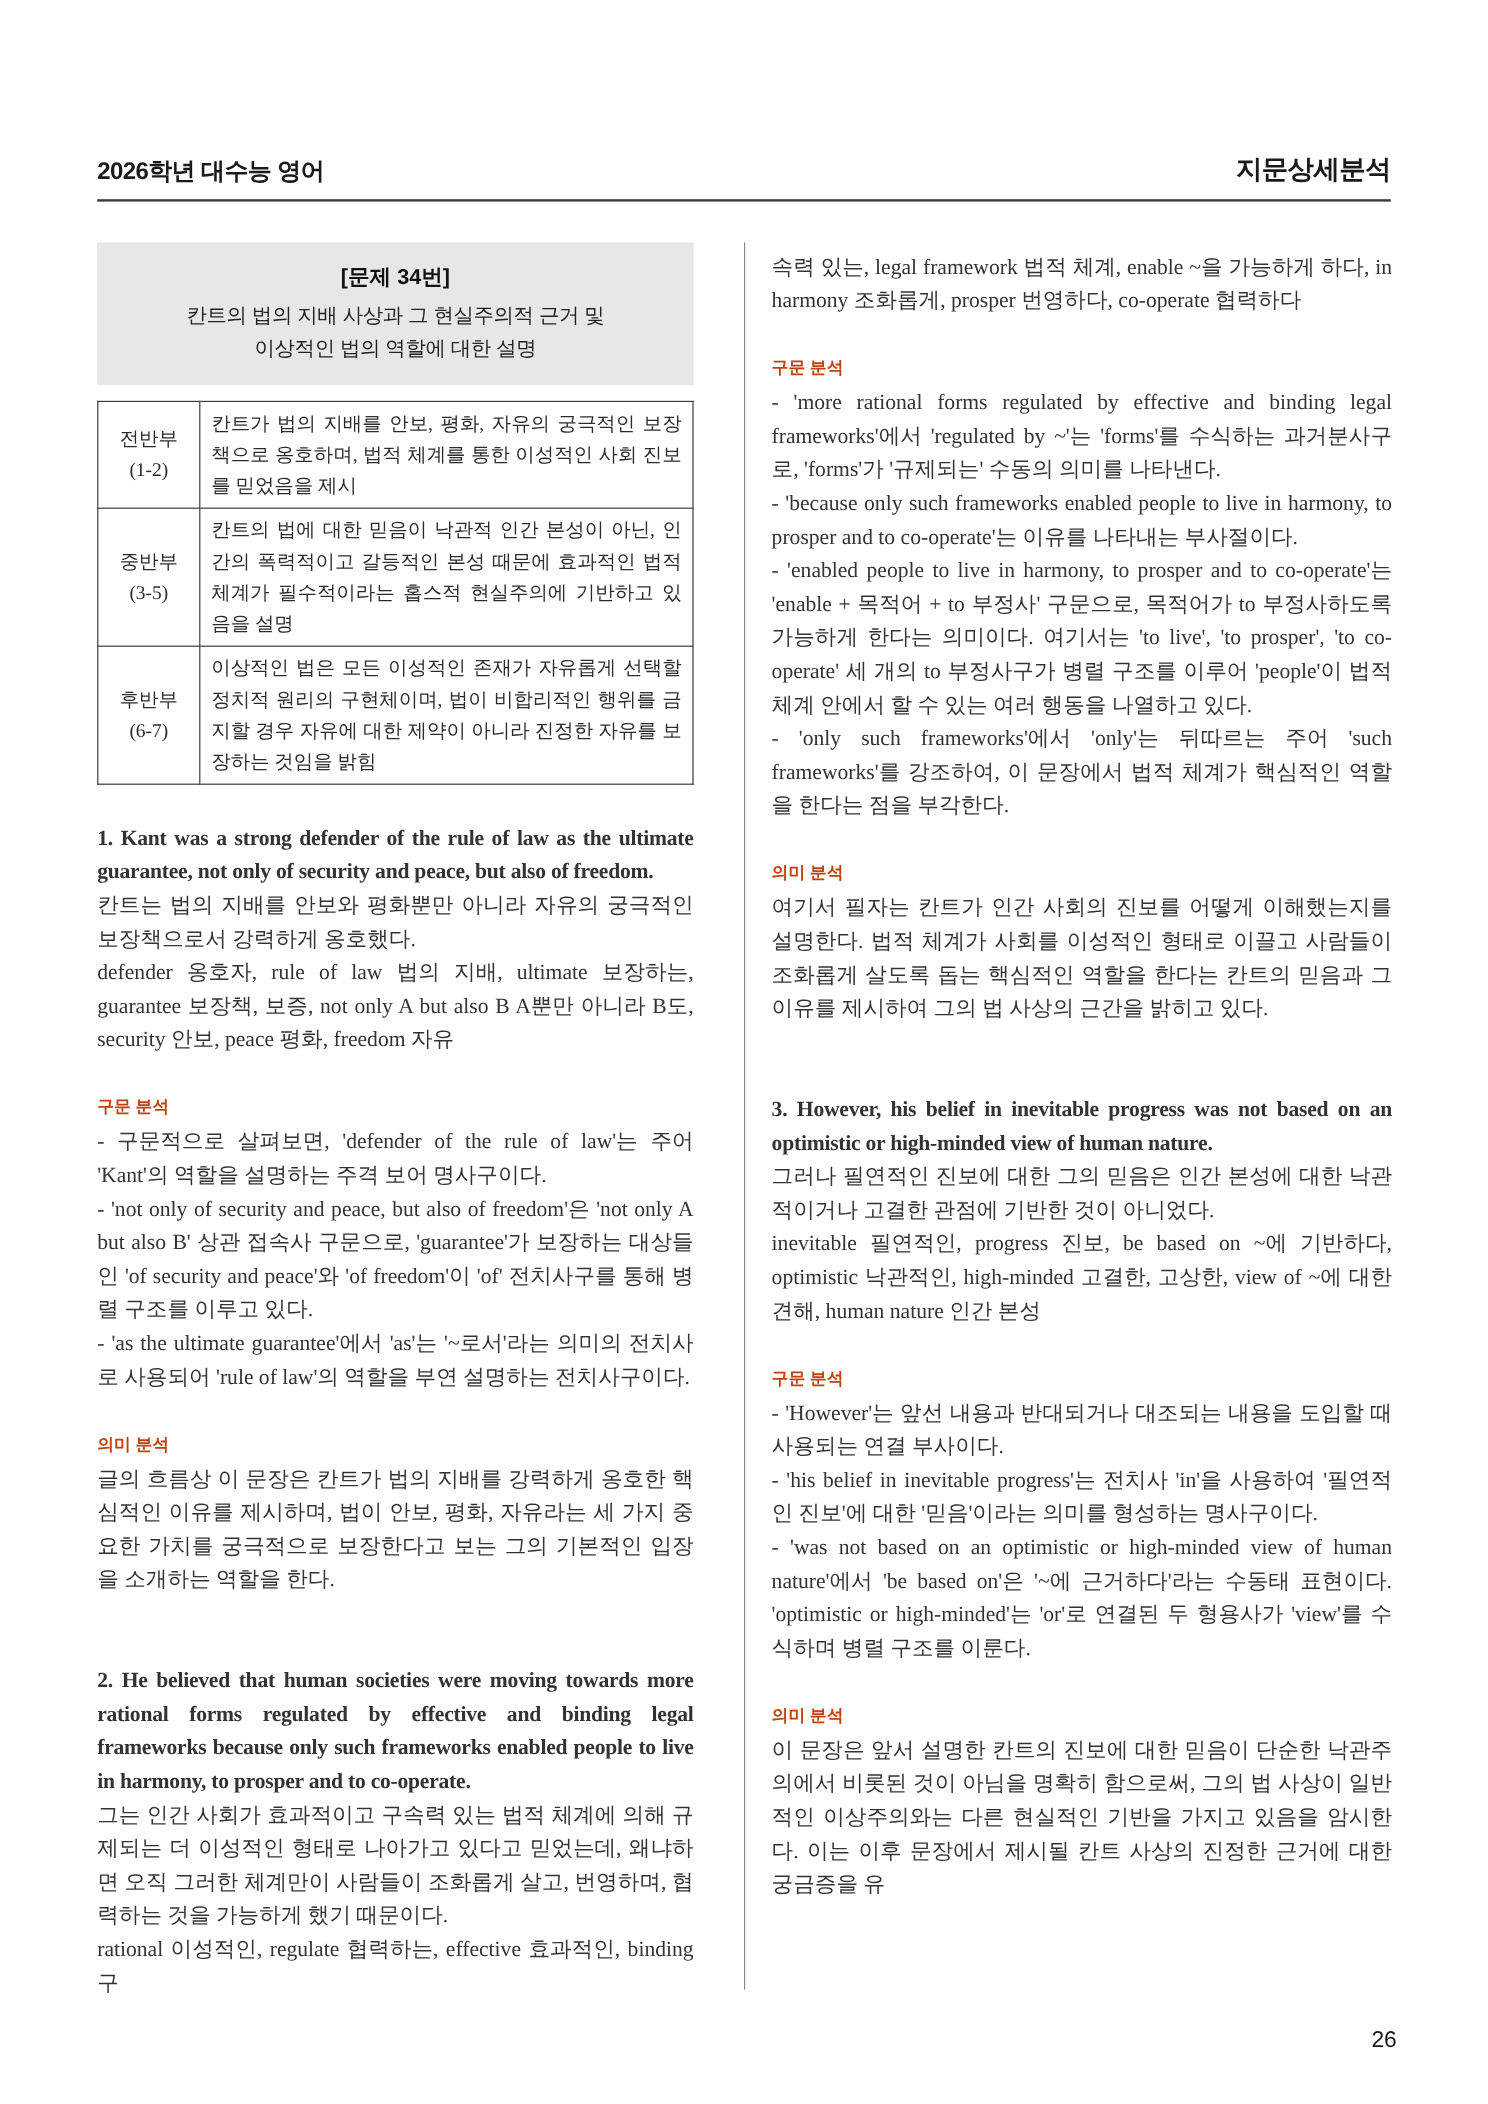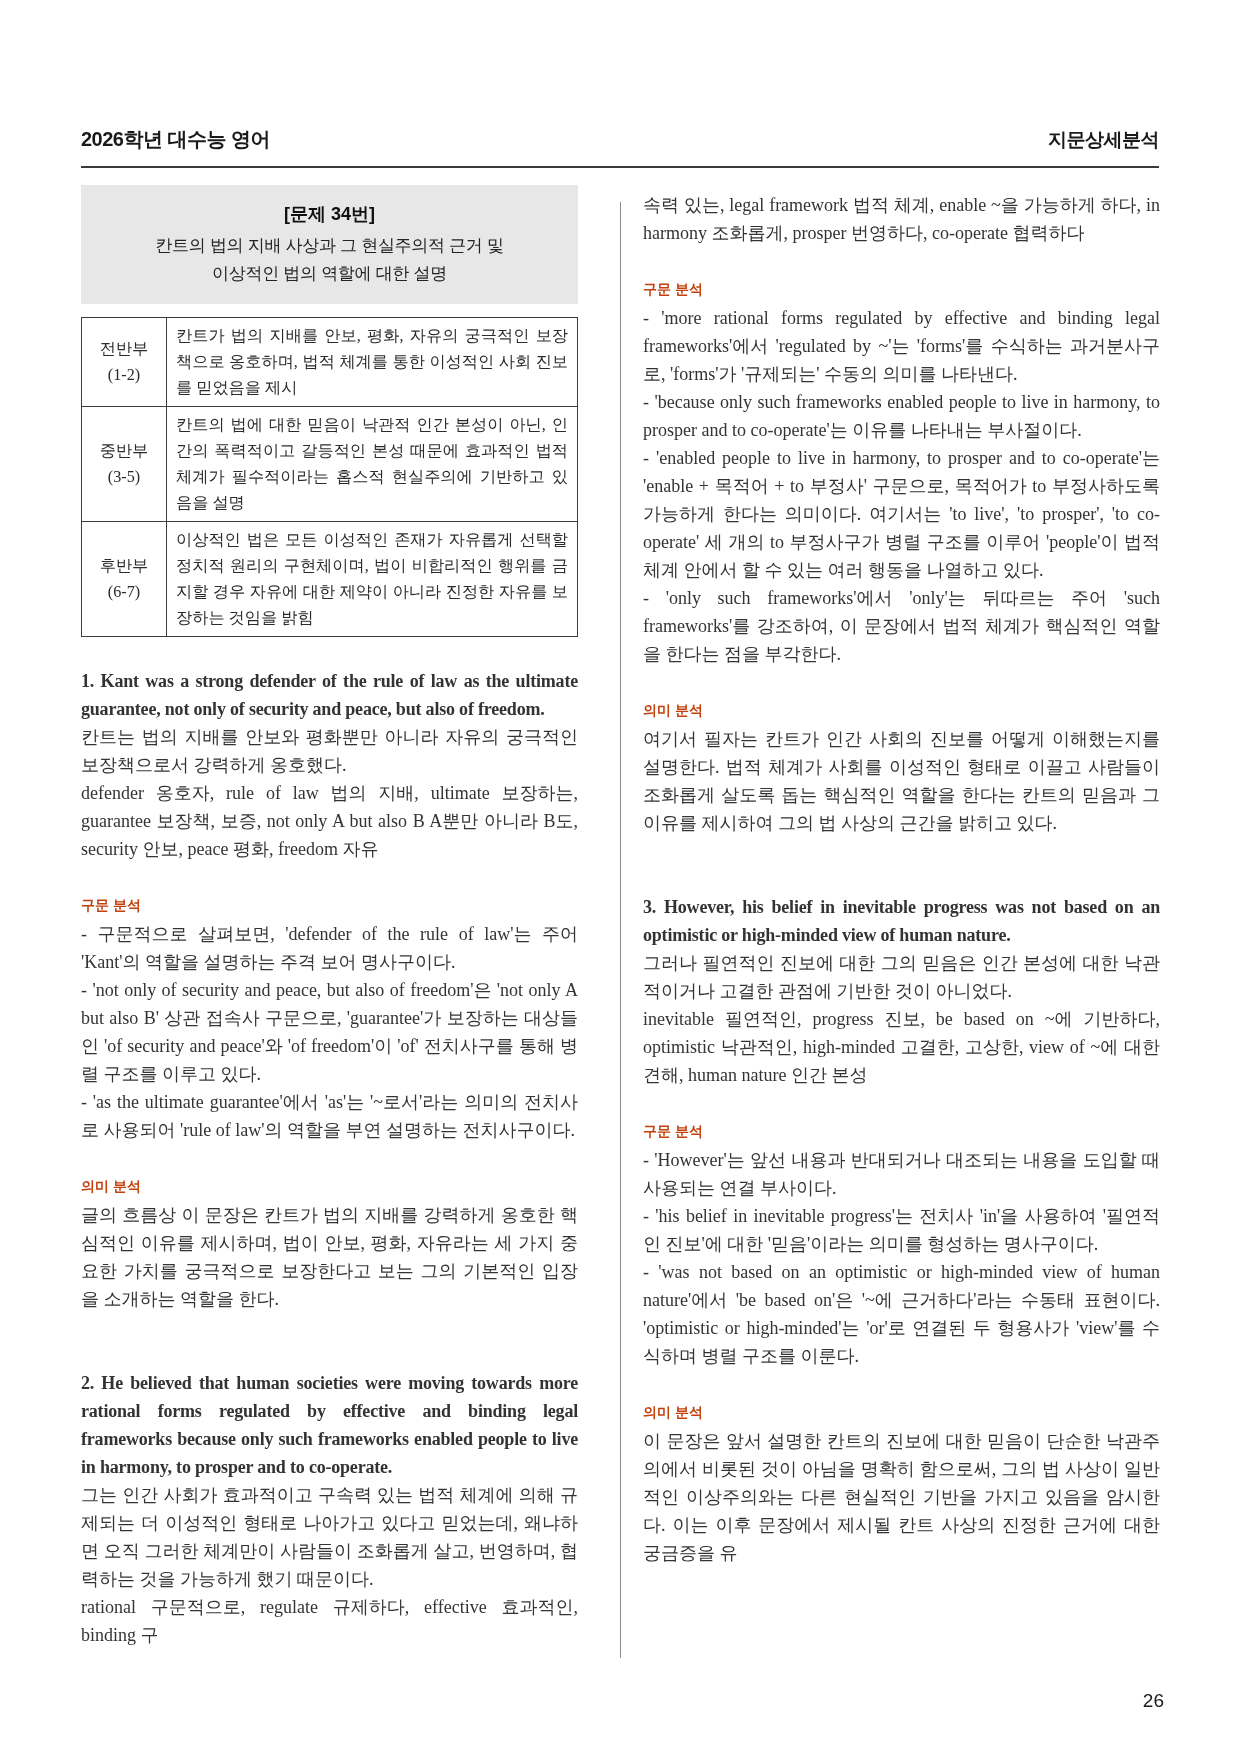--- a/index.html
+++ b/index.html
@@ -11,27 +11,27 @@
     font-family:"Liberation Sans","DejaVu Sans",sans-serif;
     color:#222;
     border-radius:18px;
   }
   
   .hdr{
     position:absolute;left:81px;top:126px;width:1078px;
     display:flex;justify-content:space-between;align-items:flex-end;
   }
   .hdr-left{font-weight:bold;font-size:20px;letter-spacing:-0.5px;color:#1a1a1a;}
-  .hdr-right{font-weight:bold;font-size:19px;letter-spacing:-0.5px;color:#1a1a1a;}
+  .hdr-right{font-weight:bold;font-size:22px;letter-spacing:-0.5px;color:#1a1a1a;}
   .hdr-rule{
     position:absolute;left:81px;top:166px;width:1078px;height:0;
     border-top:2px solid #3c3c3c;
   }
   
-  .col{position:absolute;top:185px;}
+  .col{position:absolute;top:202px;}
   .col-left{left:81px;width:497px;}
   .col-right{left:643px;width:517px;padding-top:6px;}
   .col-divider{
     position:absolute;left:620px;top:202px;height:1456px;width:1px;
     background:#8a8a8a;
   }
   
   .qbox{
     background:#e7e7e7;
     text-align:center;
@@ -136,21 +136,21 @@
 
       <div class="analysis">
         <div class="analysis-head">의미 분석</div>
         <p class="para">글의 흐름상 이 문장은 칸트가 법의 지배를 강력하게 옹호한 핵심적인 이유를 제시하며, 법이 안보, 평화, 자유라는 세 가지 중요한 가치를 궁극적으로 보장한다고 보는 그의 기본적인 입장을 소개하는 역할을 한다.</p>
       </div>
     </div>
 
     <div class="sentence-block">
       <p class="para sent-en">2. He believed that human societies were moving towards more rational forms regulated by effective and binding legal frameworks because only such frameworks enabled people to live in harmony, to prosper and to co-operate.</p>
       <p class="para ko">그는 인간 사회가 효과적이고 구속력 있는 법적 체계에 의해 규제되는 더 이성적인 형태로 나아가고 있다고 믿었는데, 왜냐하면 오직 그러한 체계만이 사람들이 조화롭게 살고, 번영하며, 협력하는 것을 가능하게 했기 때문이다.</p>
-      <p class="para vocab">rational 구문적으로, regulate 규제하다, effective 효과적인, binding 구</p>
+      <p class="para vocab">rational 이성적인, regulate 협력하는, effective 효과적인, binding 구</p>
     </div>
 
   </div>
 
   <div class="col col-right">
 
     <p class="para vocab" style="margin-top:0;">속력 있는, legal framework 법적 체계, enable ~을 가능하게 하다, in harmony 조화롭게, prosper 번영하다, co-operate 협력하다</p>
 
     <div class="analysis">
       <div class="analysis-head">구문 분석</div>

